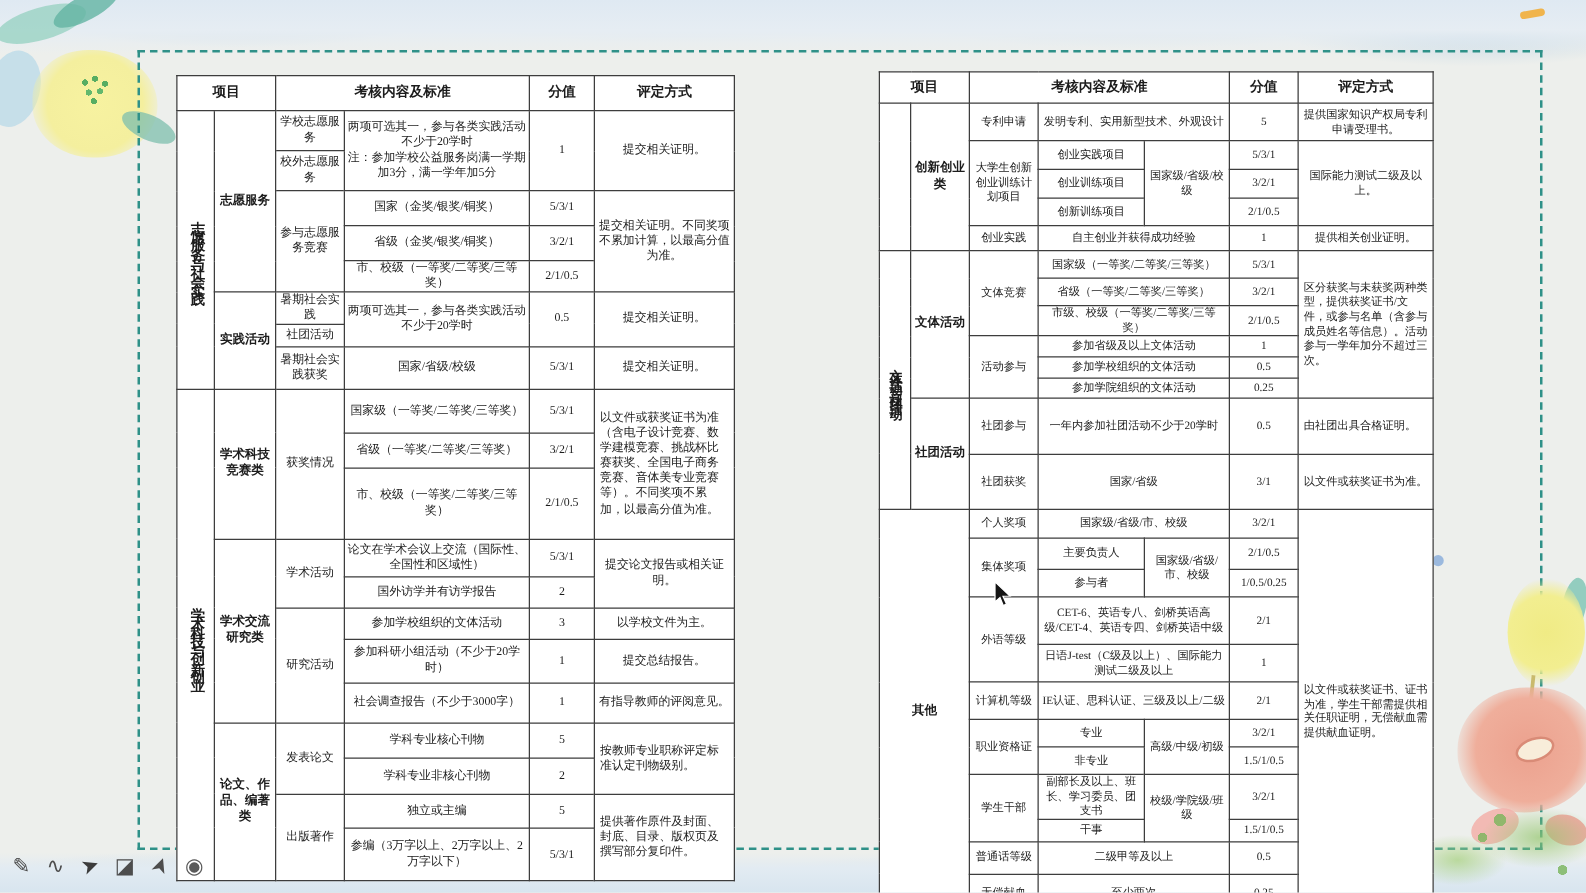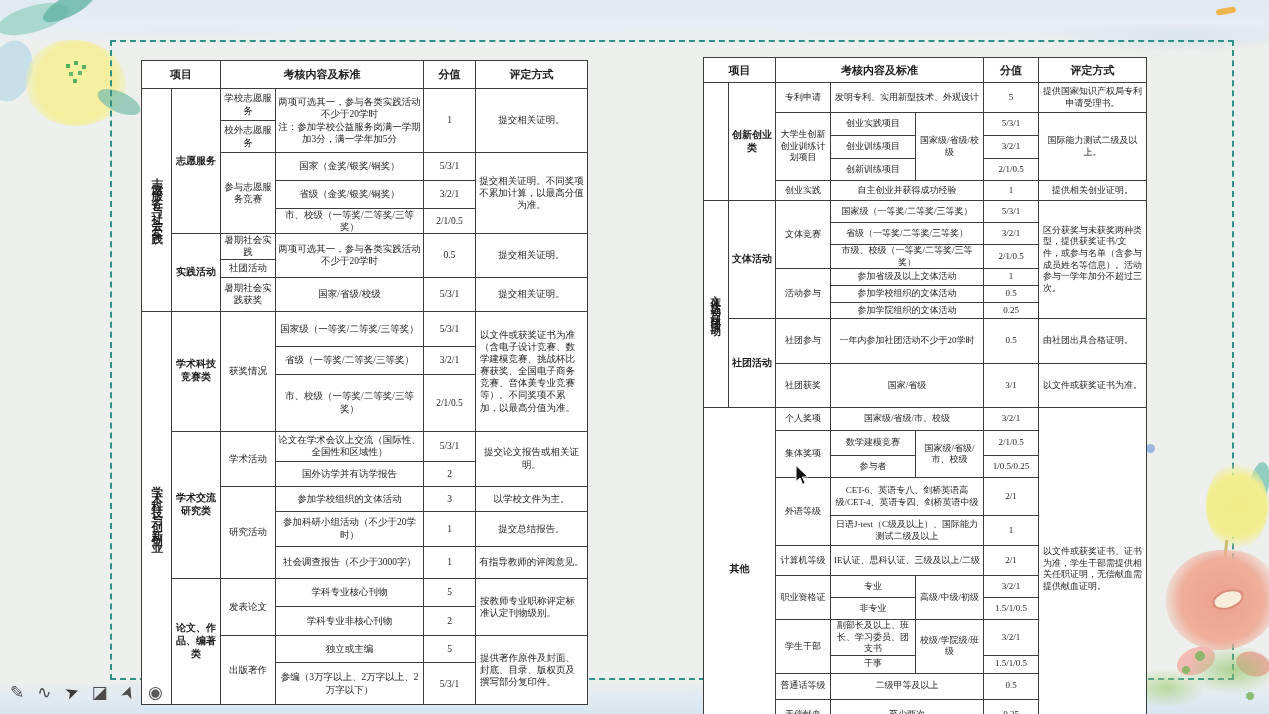--- a/index.html
+++ b/index.html
@@ -316,21 +316,21 @@
   </tr>
   <tr style="height:23px">
     <td class="grp" colspan="2" rowspan="12">其他</td>
     <td>个人奖项</td>
     <td colspan="2">国家级/省级/市、校级</td>
     <td>3/2/1</td>
     <td class="ml" rowspan="12">以文件或获奖证书、证书为准，学生干部需提供相关任职证明，无偿献血需提供献血证明。</td>
   </tr>
   <tr style="height:25px">
     <td rowspan="2">集体奖项</td>
-    <td>数学建模竞赛</td>
+    <td>主要负责人</td>
     <td rowspan="2">国家级/省级/市、校级</td>
     <td>2/1/0.5</td>
   </tr>
   <tr style="height:22px">
     <td>参与者</td>
     <td>1/0.5/0.25</td>
   </tr>
   <tr style="height:38px">
     <td rowspan="2">外语等级</td>
     <td colspan="2">CET-6、英语专八、剑桥英语高级/CET-4、英语专四、剑桥英语中级</td>

